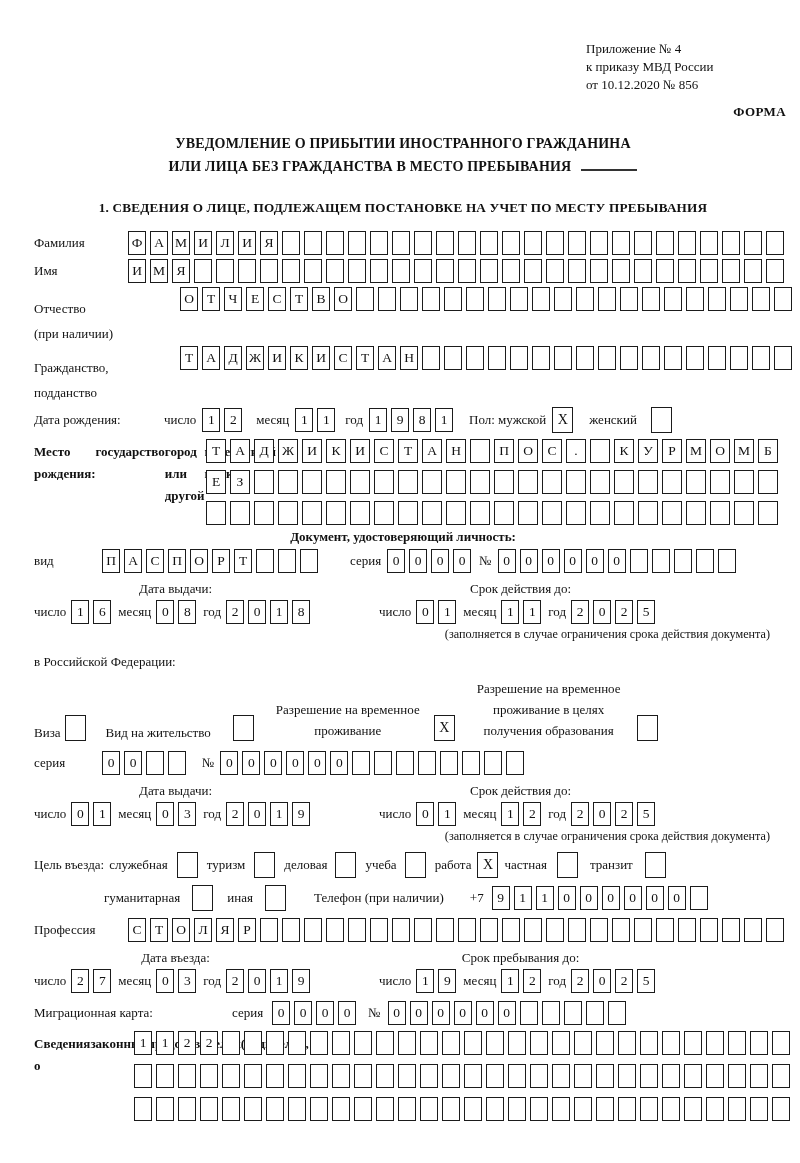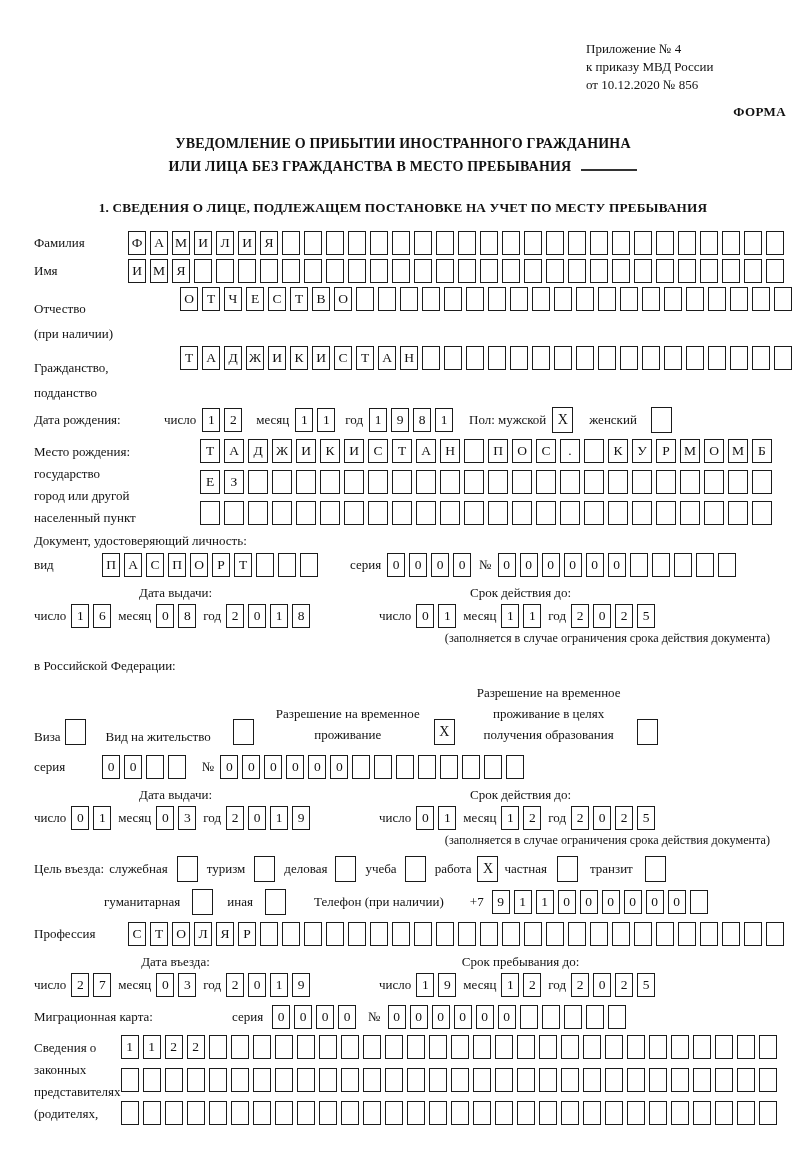--- a/index.html
+++ b/index.html
@@ -37,21 +37,21 @@
   .stack{display:flex;flex-direction:column;gap:7px;}
   .datecols{display:flex;margin-top:8px;}
   .dcol{display:flex;flex-direction:column;}
   .dlabel{text-align:center;margin-bottom:3px;}
   .dline{display:flex;align-items:center;}
   .dline .cells{margin:0 7px 0 5px;}
   .note{font-size:12.2px;text-align:right;margin:3px 2px 8px 0;}
   .plain{margin:4px 0;line-height:24px;}
   .cbrow{display:flex;align-items:flex-end;margin-top:4px;margin-bottom:10px;}
   .cbcol{display:flex;flex-direction:column;text-align:center;line-height:21px;}
-  .lblcol{display:flex;flex-direction:column;line-height:22px;padding-top:2px;}
+  .lblcol{display:flex;line-height:22px;padding-top:2px;font-weight:bold;}
 </style>
 </head>
 <body>
 
 <div class="page">
 
   <div class="hdr">
     <div>Приложение № 4</div>
     <div>к приказу МВД России</div>
     <div>от 10.12.2020 № 856</div>
@@ -323,21 +323,21 @@
             <span class="cell"></span>
             <span class="cell"></span>
             <span class="cell"></span>
             <span class="cell"></span>
             <span class="cell"></span>
             <span class="cell"></span>
           </div>
       </div>
     </div>
 
-    <div style="font-weight:normal;margin:2px 0 4px">Документ, удостоверяющий личность:</div>
+    <div style="text-align:center;font-weight:bold;margin:2px 0 4px">Документ, удостоверяющий личность:</div>
 
     <div class="frow inline" style="margin-bottom:2px">
       <span style="width:62px">вид</span>
       <div class="cells">
           <span class="cell">П</span>
           <span class="cell">А</span>
           <span class="cell">С</span>
           <span class="cell">П</span>
           <span class="cell">О</span>
           <span class="cell">Р</span>

